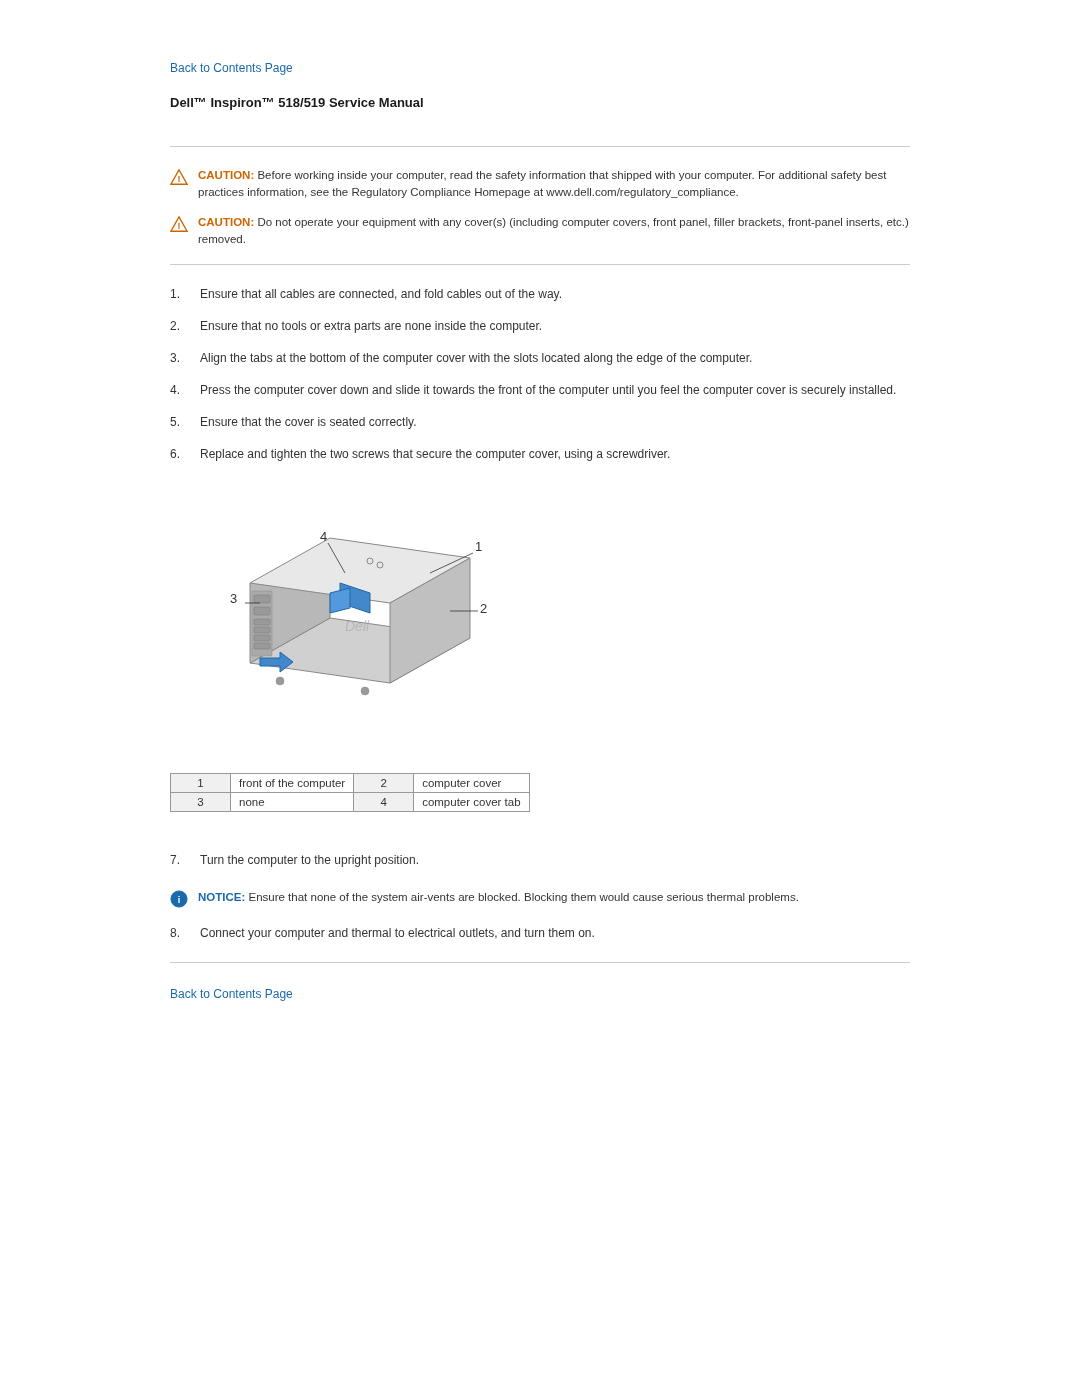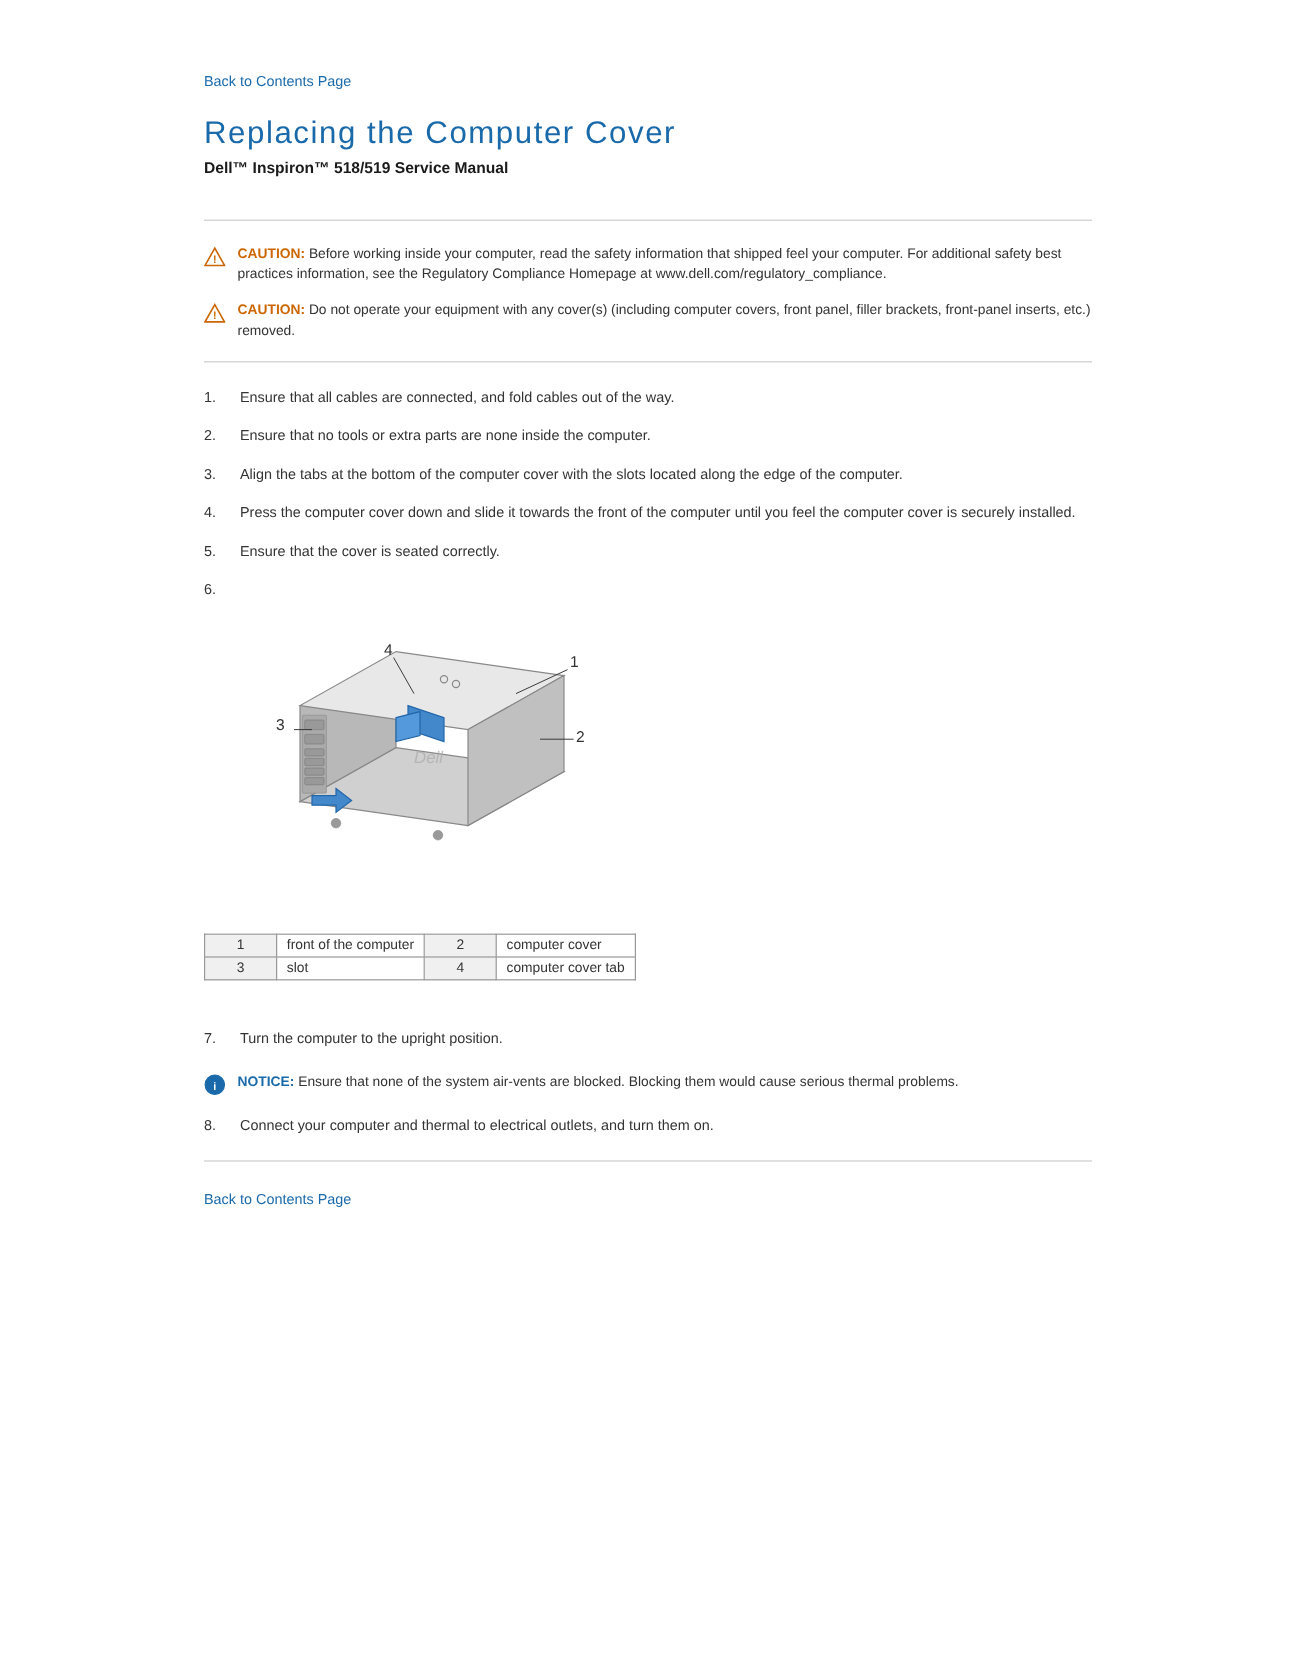--- a/index.html
+++ b/index.html
@@ -141,34 +141,33 @@
   </style>
 </head>
 <body>
 
 <div class="page-container">
 
   
   <a class="back-link" href="#">Back to Contents Page</a>
 
   
-  <h1 class="page-title">Replacing the Computer Cover</h1>
   <p class="subtitle">Dell™ Inspiron™ 518/519 Service Manual</p>
 
   <hr class="divider">
 
   
   <div class="caution-block">
     <svg class="caution-icon" viewBox="0 0 20 20">
       <polygon points="10,2 19,18 1,18" fill="none" stroke="#cc6600" stroke-width="1.5"></polygon>
       <text x="10" y="15.5" text-anchor="middle" font-size="10" font-weight="bold" fill="#cc6600">!</text>
     </svg>
     <div>
       <span class="caution-label">CAUTION:</span>
-      <span> Before working inside your computer, read the safety information that shipped feel your computer. For additional safety best practices information, see the Regulatory Compliance Homepage at www.dell.com/regulatory_compliance.</span>
+      <span> Before working inside your computer, read the safety information that shipped with your computer. For additional safety best practices information, see the Regulatory Compliance Homepage at www.dell.com/regulatory_compliance.</span>
     </div>
   </div>
 
   <div class="caution-block">
     <svg class="caution-icon" viewBox="0 0 20 20">
       <polygon points="10,2 19,18 1,18" fill="none" stroke="#cc6600" stroke-width="1.5"></polygon>
       <text x="10" y="15.5" text-anchor="middle" font-size="10" font-weight="bold" fill="#cc6600">!</text>
     </svg>
     <div>
       <span class="caution-label">CAUTION:</span>
@@ -195,20 +194,21 @@
     <li>
       <span class="step-num">4.</span>
       <span>Press the computer cover down and slide it towards the front of the computer until you feel the computer cover is securely installed.</span>
     </li>
     <li>
       <span class="step-num">5.</span>
       <span>Ensure that the cover is seated correctly.</span>
     </li>
     <li>
       <span class="step-num">6.</span>
+      <span>Replace and tighten the two screws that secure the computer cover, using a screwdriver.</span>
     </li>
   </ol>
 
   
   <div class="diagram-container">
     <svg class="diagram-svg" viewBox="0 0 320 260" xmlns="http://www.w3.org/2000/svg">
 
       <polygon points="60,180 200,200 280,155 140,135" fill="#d0d0d0" stroke="#888" stroke-width="1"></polygon>
 
       <polygon points="60,180 60,100 140,80 140,135" fill="#b8b8b8" stroke="#888" stroke-width="1"></polygon>
@@ -263,21 +263,21 @@
     <table class="parts-table">
       <tbody>
         <tr>
           <td class="num-cell">1</td>
           <td>front of the computer</td>
           <td class="num-cell">2</td>
           <td>computer cover</td>
         </tr>
         <tr>
           <td class="num-cell">3</td>
-          <td>slot</td>
+          <td>none</td>
           <td class="num-cell">4</td>
           <td>computer cover tab</td>
         </tr>
       </tbody>
     </table>
   </div>
 
   
   <ol class="steps-list" style="margin-top:16px;">
     <li>

